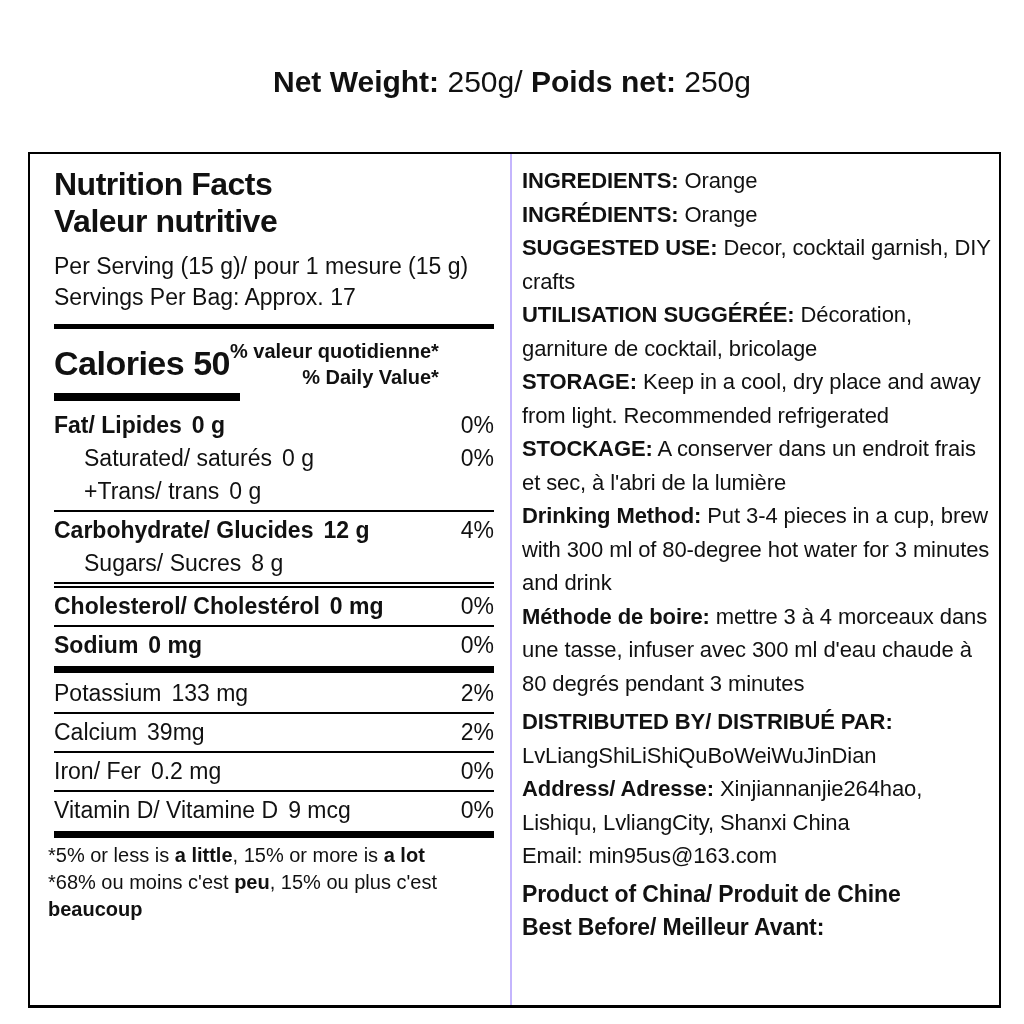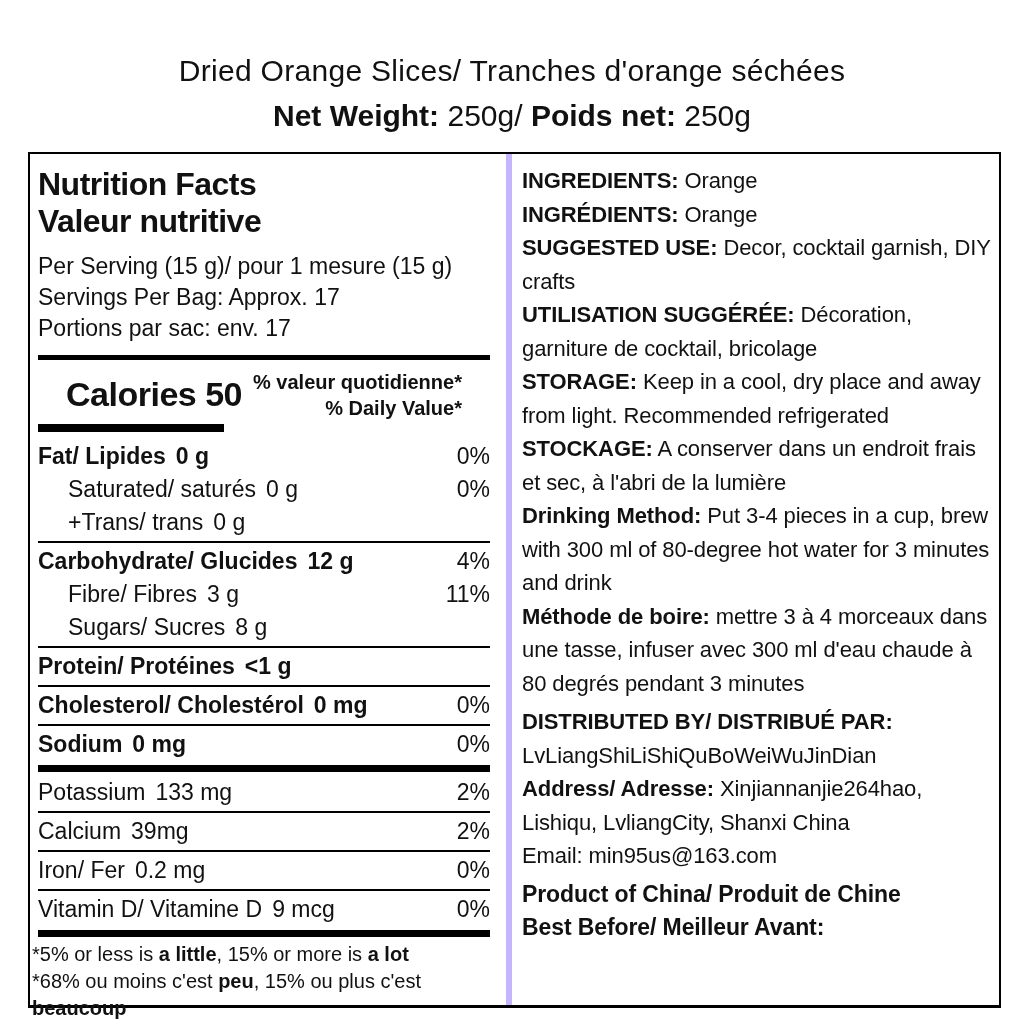--- a/index.html
+++ b/index.html
@@ -22,34 +22,34 @@
     left: 28px; top: 152px;
     width: 973px; height: 856px;
     border: 2px solid #000;
     border-bottom-width: 3px;
     box-sizing: border-box;
     display: flex;
   }
   .left-col {
     width: 482px;
     box-sizing: border-box;
-    border-right: 6px solid #c4b5fd;
-    padding: 12px 16px 0 8px;
+    border-right: 2px solid #c4b5fd;
+    padding: 12px 16px 0 24px;
   }
   .right-col {
     flex: 1;
     box-sizing: border-box;
     padding: 10px 6px 0 10px;
   }
 
   
   .nf-title { font-size: 32px; font-weight: bold; line-height: 37px; letter-spacing: -0.5px; }
   .serving-block { margin-top: 11px; font-size: 23px; line-height: 31px; }
   .bar-thick-top { height: 5px; background: #000; margin-top: 11px; }
-  .calories-row { display: flex; justify-content: center; margin-top: 7px; gap: 11px; }
+  .calories-row { display: flex; justify-content: flex-start; margin-top: 7px; }
   .calories-label { font-size: 34px; font-weight: bold; letter-spacing: -0.5px; padding-top: 8px; }
   .dv-header { text-align: right; font-size: 20px; font-weight: bold; line-height: 26px; padding-top: 2px; }
   .calories-underline { width: 186px; height: 8px; background: #000; margin-top: 3px; }
 
   .rows { margin-top: 8px; }
   .nrow { display: flex; justify-content: space-between; font-size: 23px; line-height: 33px; }
   .nrow .amt { margin-left: 10px; }
   .nrow.bold-row .nm { font-weight: bold; }
   .nrow .dv { font-size: 23px; }
   .indent { padding-left: 30px; text-align: right; }
@@ -61,40 +61,38 @@
   .rp { font-size: 22px; line-height: 33.5px; margin: 0; letter-spacing: -0.1px; }
   .rp .lead { font-weight: bold; margin-top: 31px; }
   .rp.plain-lead .lead { font-weight: normal; }
   .rp.all-bold { font-weight: bold; font-size: 23px; }
   .gap-before { margin-top: 5px; }
 </style>
 </head>
 <body>
 
 <div class="header">
-  <div class="title-line1">Dried Orange Slices/ Tranches d'orange séchées</div>
   <div class="title-line2">
     <span class="bold">Net Weight:</span>
     <span>250g/</span>
     <span class="bold">Poids net:</span>
     <span>250g</span>
   </div>
 </div>
 
 <div class="panel">
 
   <div class="left-col">
     <div class="nf-title">
       <div>Nutrition Facts</div>
       <div>Valeur nutritive</div>
     </div>
     <div class="serving-block">
       <div>Per Serving (15 g)/ pour 1 mesure (15 g)</div>
       <div>Servings Per Bag: Approx. 17</div>
-      <div>Portions par sac: env. 17</div>
     </div>
     <div class="bar-thick-top"></div>
     <div class="calories-row">
       <div class="calories-label">
         <span>Calories</span>
         <span>50</span>
       </div>
       <div class="dv-header">
         <div>% valeur quotidienne*</div>
         <div>% Daily Value*</div>
@@ -115,33 +113,25 @@
         <span class="nm"><span>+Trans/ trans</span><span class="amt">0 g</span></span>
         <span class="dv"></span>
       </div>
       <div class="hr-thin"></div>
 
       <div class="nrow bold-row">
         <span class="nm"><span>Carbohydrate/ Glucides</span><span class="amt">12 g</span></span>
         <span class="dv">4%</span>
       </div>
       <div class="nrow indent">
-        <span class="nm"><span>Fibre/ Fibres</span><span class="amt">3 g</span></span>
-        <span class="dv">11%</span>
-      </div>
-      <div class="nrow indent">
         <span class="nm"><span>Sugars/ Sucres</span><span class="amt">8 g</span></span>
         <span class="dv"></span>
       </div>
       <div class="hr-thin"></div>
 
-      <div class="nrow bold-row">
-        <span class="nm"><span>Protein/ Protéines</span><span class="amt">&lt;1 g</span></span>
-        <span class="dv"></span>
-      </div>
       <div class="hr-thin"></div>
 
       <div class="nrow bold-row">
         <span class="nm"><span>Cholesterol/ Cholestérol</span><span class="amt">0 mg</span></span>
         <span class="dv">0%</span>
       </div>
       <div class="hr-thin"></div>
 
       <div class="nrow bold-row">
         <span class="nm"><span>Sodium</span><span class="amt">0 mg</span></span>

